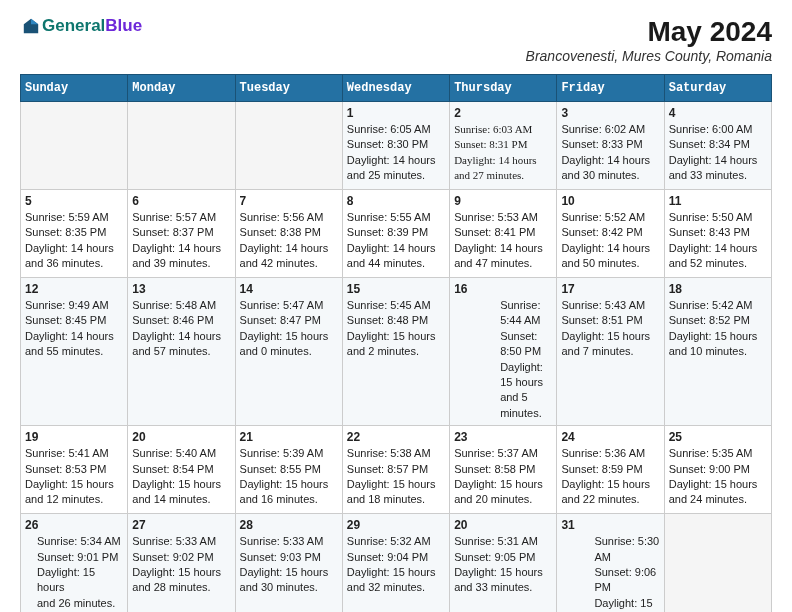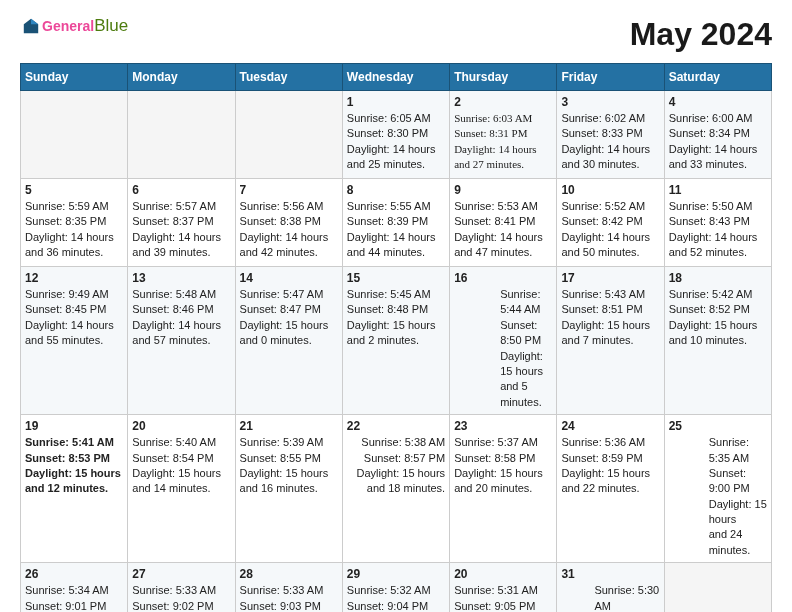--- a/index.html
+++ b/index.html
@@ -23,21 +23,21 @@
     }
     .logo-icon {
       width: 18px;
       height: 18px;
       margin-left: 2px;
     }
     .title-area {
       text-align: right;
     }
     .month-year {
-      font-size: 32px;
+      font-size: 28px;
       font-weight: bold;
       color: #1a1a1a;
     }
     .location {
       font-size: 14px;
       color: #333;
       font-style: italic;
     }
     table {
       width: 100%;
@@ -45,20 +45,21 @@
       table-layout: fixed;
     }
     thead tr th {
       background-color: #2471a3;
       color: #fff;
       font-size: 12px;
       font-weight: bold;
       padding: 6px 4px;
       text-align: left;
       border: 1px solid #1a5276;
+      font-family: Liberation Mono, monospace;
     }
     tbody tr td {
       border: 1px solid #ccc;
       vertical-align: top;
       padding: 4px 4px 4px 4px;
       font-size: 10px;
       color: #222;
       height: 88px;
       background: #fff;
     }
@@ -86,25 +87,26 @@
 </head>
 <body>
 
 <div class="header-area">
   <div class="logo">
     <svg class="logo-icon" viewBox="0 0 20 20">
       <polygon points="10,2 18,8 18,18 2,18 2,8" fill="#1a5276"></polygon>
       <polygon points="10,2 18,8 10,8" fill="#2e86c1"></polygon>
     </svg>
     <div>
-      <span style="font-size:14px;font-weight:bold;color:#ec4899;">General</span><span style="font-size:17px;font-weight:normal;color:#4d7c0f;">Blue</span>
+      <span style="font-size:17px;font-weight:bold;color:#0f766e;">General</span><span style="font-size:17px;font-weight:bold;color:#6d28d9;">Blue</span>
     </div>
   </div>
   <div class="title-area">
     <div class="month-year">May 2024</div>
+    <div class="location">Brancovenesti, Mures County, Romania</div>
   </div>
 </div>
 
 <table>
   <thead>
     <tr>
     <th>Sunday</th>
         <th>Monday</th>
         <th>Tuesday</th>
         <th>Wednesday</th>
@@ -245,72 +247,72 @@
           <span class="day-number">18</span>
           <div class="day-info" style="white-space: pre-line;">Sunrise: 5:42 AM
 Sunset: 8:52 PM
 Daylight: 15 hours
 and 10 minutes.</div>
         </td>
       </tr>
       <tr>
         <td>
           <span class="day-number">19</span>
-          <div class="day-info" style="white-space: pre-line; font-weight: bold;">Sunrise: 5:41 AM
+          <div class="day-info" style="white-space: pre-line;">Sunrise: 5:41 AM
 Sunset: 8:53 PM
 Daylight: 15 hours
 and 12 minutes.</div>
         </td>
         <td>
           <span class="day-number">20</span>
           <div class="day-info" style="white-space: pre-line;">Sunrise: 5:40 AM
 Sunset: 8:54 PM
 Daylight: 15 hours
 and 14 minutes.</div>
         </td>
         <td>
           <span class="day-number">21</span>
           <div class="day-info" style="white-space: pre-line;">Sunrise: 5:39 AM
 Sunset: 8:55 PM
 Daylight: 15 hours
 and 16 minutes.</div>
         </td>
         <td>
           <span class="day-number">22</span>
-          <div class="day-info" style="white-space: pre-line; text-align: right;">Sunrise: 5:38 AM
+          <div class="day-info" style="white-space: pre-line;">Sunrise: 5:38 AM
 Sunset: 8:57 PM
 Daylight: 15 hours
 and 18 minutes.</div>
         </td>
         <td>
           <span class="day-number">23</span>
           <div class="day-info" style="white-space: pre-line;">Sunrise: 5:37 AM
 Sunset: 8:58 PM
 Daylight: 15 hours
 and 20 minutes.</div>
         </td>
         <td>
           <span class="day-number">24</span>
           <div class="day-info" style="white-space: pre-line;">Sunrise: 5:36 AM
 Sunset: 8:59 PM
 Daylight: 15 hours
 and 22 minutes.</div>
         </td>
         <td>
           <span class="day-number">25</span>
-          <div class="day-info" style="white-space: pre-line; margin-left: 40px;">Sunrise: 5:35 AM
+          <div class="day-info" style="white-space: pre-line;">Sunrise: 5:35 AM
 Sunset: 9:00 PM
 Daylight: 15 hours
 and 24 minutes.</div>
         </td>
       </tr>
       <tr>
         <td>
           <span class="day-number">26</span>
-          <div class="day-info" style="white-space: pre-line;">Sunrise: 5:34 AM
+          <div class="day-info" style="white-space: pre-line; margin-left: 12px;">Sunrise: 5:34 AM
 Sunset: 9:01 PM
 Daylight: 15 hours
 and 26 minutes.</div>
         </td>
         <td>
           <span class="day-number">27</span>
           <div class="day-info" style="white-space: pre-line;">Sunrise: 5:33 AM
 Sunset: 9:02 PM
 Daylight: 15 hours
 and 28 minutes.</div>

